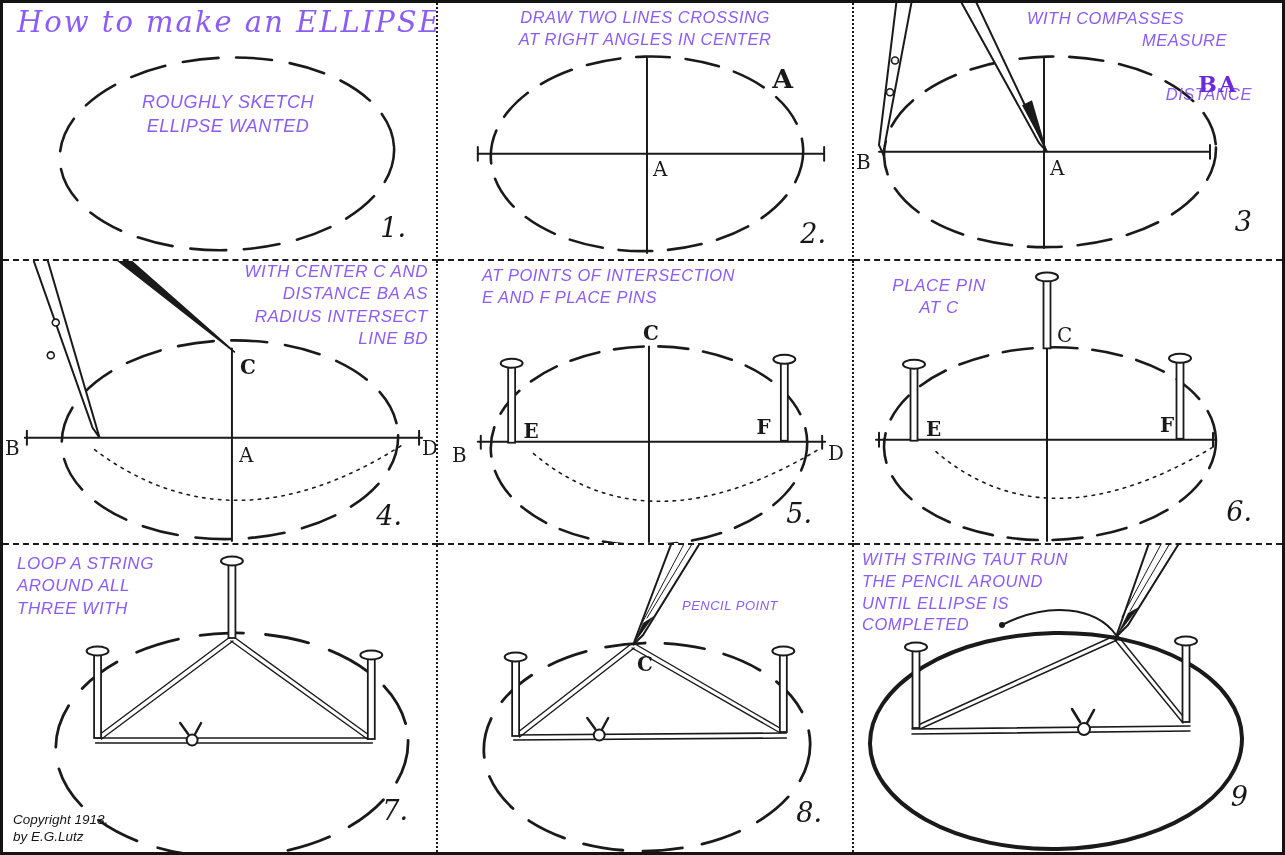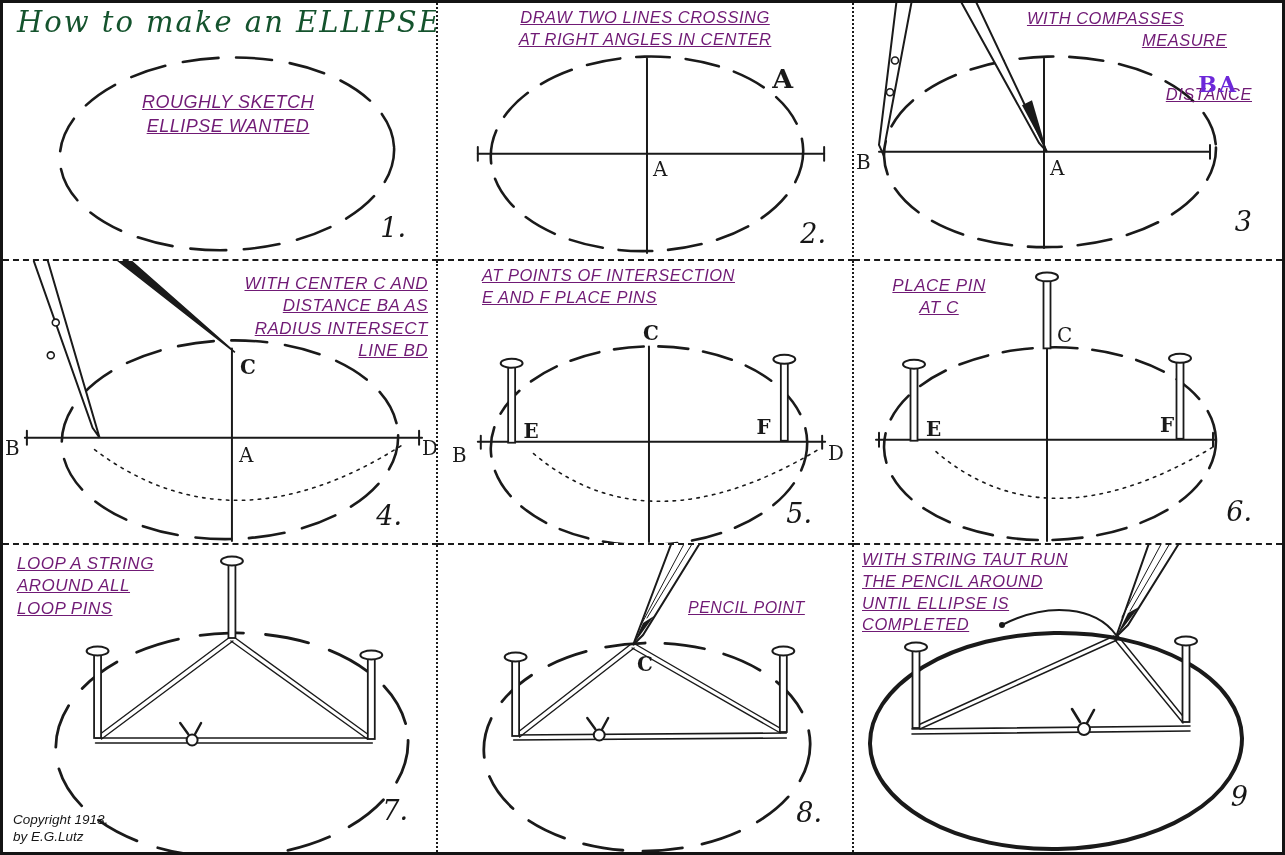--- a/index.html
+++ b/index.html
@@ -20,37 +20,37 @@
   .bB{ border-bottom:2px dashed #1a1a1a; }
 
   .cell svg{ position:absolute; left:0; top:0; width:100%; height:100%; display:block; }
 
   .ink   { stroke:#1a1a1a; fill:none; stroke-linecap:round; }
   .lbl   { font-family:"DejaVu Serif", serif; font-size:20px; fill:#1a1a1a; }
   .lbl-b { font-weight:700; }
   .lbl-big{ font-family:"DejaVu Serif", serif; font-size:27px; font-weight:700; fill:#1a1a1a; }
 
   .caption{
-    position:absolute; color:#701a75;
+    position:absolute; color:#8b5cf6;
     font-family:"Liberation Sans", sans-serif;
     font-style:italic; font-size:16.5px; line-height:1.32;
-    letter-spacing:.5px; white-space:pre-line;text-decoration:underline;
+    letter-spacing:.5px; white-space:pre-line;
   }
   .cap-center{ text-align:center; }
   .cap-right { text-align:right; }
 
   .num{
     position:absolute; color:#161616;
     font-family:"DejaVu Serif", serif; font-style:italic; font-size:27px;
   }
 
   .plate-title{
     position:absolute; top:2px; left:14px;
     font-family:"DejaVu Serif", serif; font-style:italic;
-    font-size:29px; letter-spacing:2px; color:#14532d; white-space:nowrap;
+    font-size:29px; letter-spacing:2px; color:#8b5cf6; white-space:nowrap;
   }
   .emph-ba{
     position:absolute; font-family:"DejaVu Serif", serif; font-weight:700;
     font-size:22px; color:#6d28d9; letter-spacing:2px;
   }
   .copyright{
     position:absolute; left:10px; bottom:6px;
     font-family:"Liberation Sans", sans-serif; font-style:italic;
     font-size:13.5px; line-height:1.3; color:#161616; white-space:pre-line;margin-top:36px;
   }
@@ -120,21 +120,21 @@
         <polygon points="26,-14 41,-14 97,178 90,168" fill="#ffffff" stroke="#1a1a1a" stroke-width="2"></polygon>
         <polygon points="98,-14 113,-14 233,92" fill="#1a1a1a" stroke="#1a1a1a" stroke-width="1.5"></polygon>
         <circle cx="53" cy="62" r="3.5" fill="#fff" stroke="#1a1a1a" stroke-width="1.6"></circle>
         <circle cx="48" cy="95" r="3.5" fill="#fff" stroke="#1a1a1a" stroke-width="1.6"></circle>
       </g>
       <text class="lbl" x="2" y="195">B</text>
       <text class="lbl" x="237" y="202">A</text>
       <text class="lbl lbl-b" x="238" y="114">C</text>
       <text class="lbl" x="421" y="195">D</text>
     </svg>
-    <div class="caption cap-right" style="right:8px; top:12px; width:310px; font-size:17px;">WITH CENTER C AND
+    <div class="caption cap-right" style="right:8px; top:0; width:310px; font-size:17px;">WITH CENTER C AND
 DISTANCE BA AS
 RADIUS INTERSECT
 LINE BD</div>
     <div class="num" style="right:34px; bottom:12px;">4.</div>
   </div>
 
   <div class="cell bR bB">
     <svg viewBox="0 0 416 284" preserveAspectRatio="none">
       <ellipse class="ink" cx="212" cy="186" rx="159" ry="100" stroke-width="2.6" stroke-dasharray="30 15" transform="rotate(-1.5 212 186)"></ellipse>
       <line class="ink" x1="212" y1="86" x2="212" y2="283" stroke-width="2"></line>
@@ -214,21 +214,21 @@
         <ellipse cx="370" cy="110" rx="11" ry="4.5" fill="#fff" stroke="#1a1a1a" stroke-width="2"></ellipse>
       </g>
       <g>
         <circle cx="190" cy="195" r="5.5" fill="#fff" stroke="#1a1a1a" stroke-width="2"></circle>
         <line class="ink" x1="186" y1="189" x2="178" y2="178" stroke-width="2.4"></line>
         <line class="ink" x1="193" y1="189" x2="199" y2="178" stroke-width="2.4"></line>
       </g>
     </svg>
     <div class="caption" style="left:14px; top:8px; font-size:17px;">LOOP A STRING
 AROUND ALL
-LOOP PINS</div>
+THREE WITH</div>
     <div class="num" style="right:28px; bottom:26px;">7.</div>
     <div class="copyright">Copyright 1913.
 by E.G.Lutz</div>
   </div>
 
   <div class="cell bR">
     <svg viewBox="0 0 416 307" preserveAspectRatio="none">
       <ellipse class="ink" cx="210" cy="202" rx="164" ry="104" stroke-width="2.8" stroke-dasharray="40 20" transform="rotate(-1.5 210 202)"></ellipse>
       <g>
         <line class="ink" x1="78" y1="189" x2="194" y2="99" stroke-width="1.4"></line>
@@ -252,21 +252,21 @@
         <rect x="343.5" y="109" width="7" height="78" fill="#fff" stroke="#1a1a1a" stroke-width="1.8"></rect>
         <ellipse cx="347" cy="106" rx="11" ry="4.5" fill="#fff" stroke="#1a1a1a" stroke-width="2"></ellipse>
       </g>
       <g>
         <circle cx="162" cy="190" r="5.5" fill="#fff" stroke="#1a1a1a" stroke-width="2"></circle>
         <line class="ink" x1="158" y1="184" x2="150" y2="173" stroke-width="2.4"></line>
         <line class="ink" x1="165" y1="184" x2="171" y2="173" stroke-width="2.4"></line>
       </g>
       <text class="lbl lbl-b" x="200" y="126">C</text>
     </svg>
-    <div class="caption" style="left:250px; top:52px; font-size:16px; white-space:nowrap;">PENCIL POINT</div>
+    <div class="caption" style="left:244px; top:52px; font-size:13px; white-space:nowrap;">PENCIL POINT</div>
     <div class="num" style="right:30px; bottom:24px;">8.</div>
   </div>
 
   <div class="cell">
     <svg viewBox="0 0 428 307" preserveAspectRatio="none">
       <ellipse class="ink" cx="202" cy="196" rx="186" ry="108" stroke-width="4" transform="rotate(-1 202 196)"></ellipse>
       <g>
         <circle cx="148" cy="80" r="3" fill="#1a1a1a"></circle>
         <path class="ink" d="M 148 80 C 195 56 242 62 262 90" stroke-width="2"></path>
       </g>

